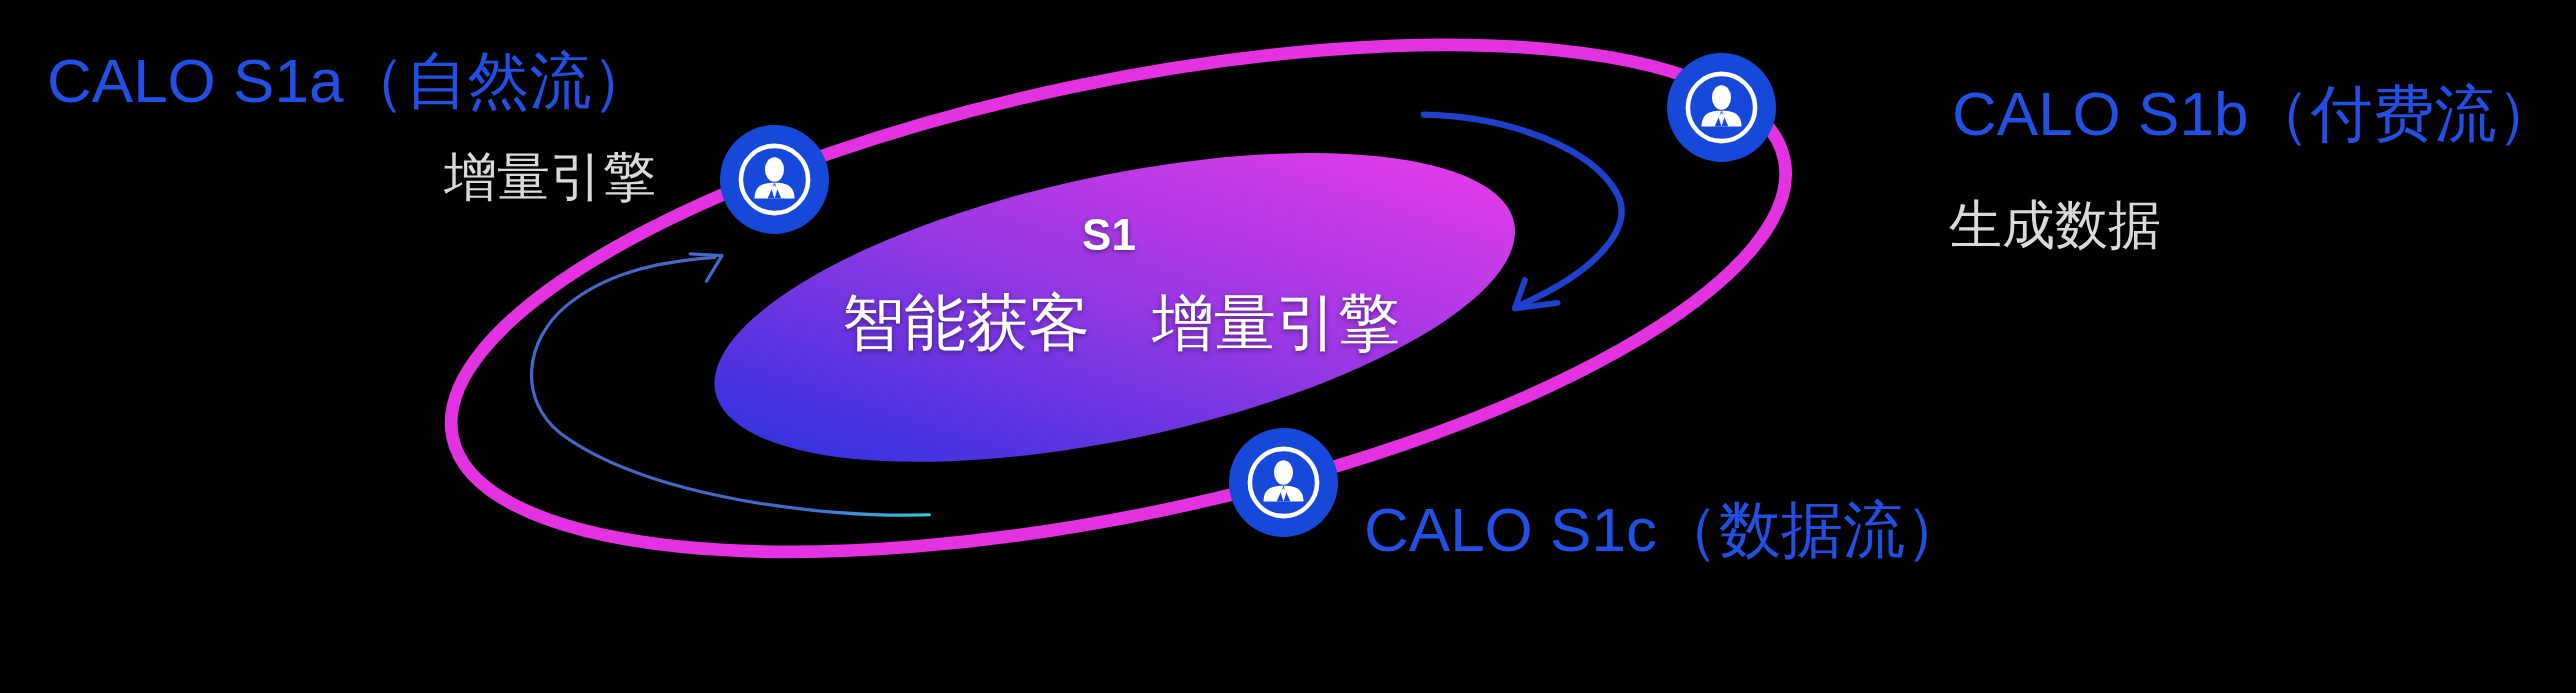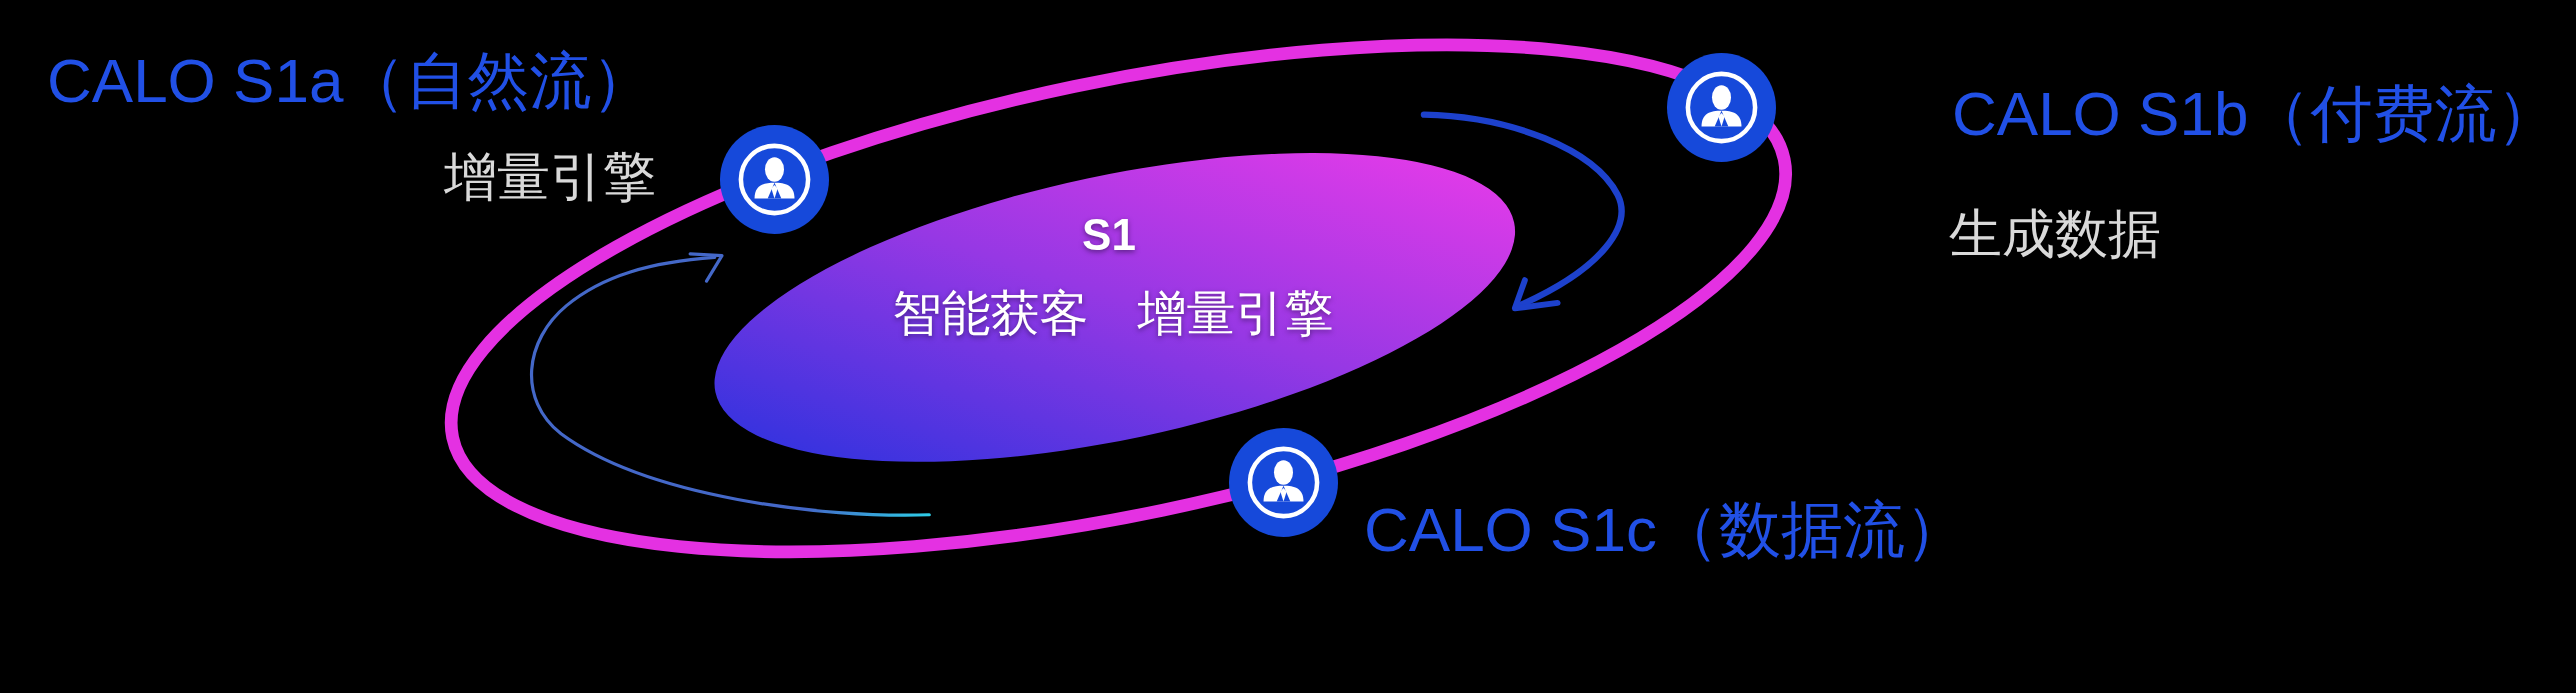--- a/index.html
+++ b/index.html
@@ -53,27 +53,28 @@
     position:absolute;white-space:nowrap;line-height:1.1;
     color:var(--sub-gray);font-size:53px;font-weight:500;
   }
   .center-title{
     position:absolute;transform:translateX(-50%);white-space:nowrap;
     color:var(--center-white);font-size:44px;font-weight:700;
     text-shadow:0 1.8px 5.5px rgba(20,10,40,.5);
   }
   .center-subtitle{
     position:absolute;transform:translateX(-50%);white-space:nowrap;
-    color:var(--center-white);font-size:49px;font-weight:500;
+    color:var(--center-white);font-size:62px;font-weight:500;
     text-shadow:0 1.8px 5.5px rgba(20,10,40,.5);
+    margin-left:8px;
   }
   .pos-s1a-label{left:47px;top:47px;}
   .pos-s1a-sub{left:444px;top:148px;}
   .pos-s1b-label{left:1928px;top:80px;margin-left:24px;}
-  .pos-s1b-sub{left:1949px;top:205px;}
+  .pos-s1b-sub{left:1949px;top:196px;}
   .pos-s1c-label{left:1364px;top:496px;}
   .pos-s1c-sub{left:1410px;top:587px;}
   .pos-icon-s1a{left:720px;top:125px;}
   .pos-icon-s1b{left:1667px;top:53px;}
   .pos-icon-s1c{left:1229px;top:428px;}
   .pos-center-title{left:1109px;top:210px;}
   .pos-center-subtitle{left:1113px;top:281px;}
 </style>
 </head>
 <body>

